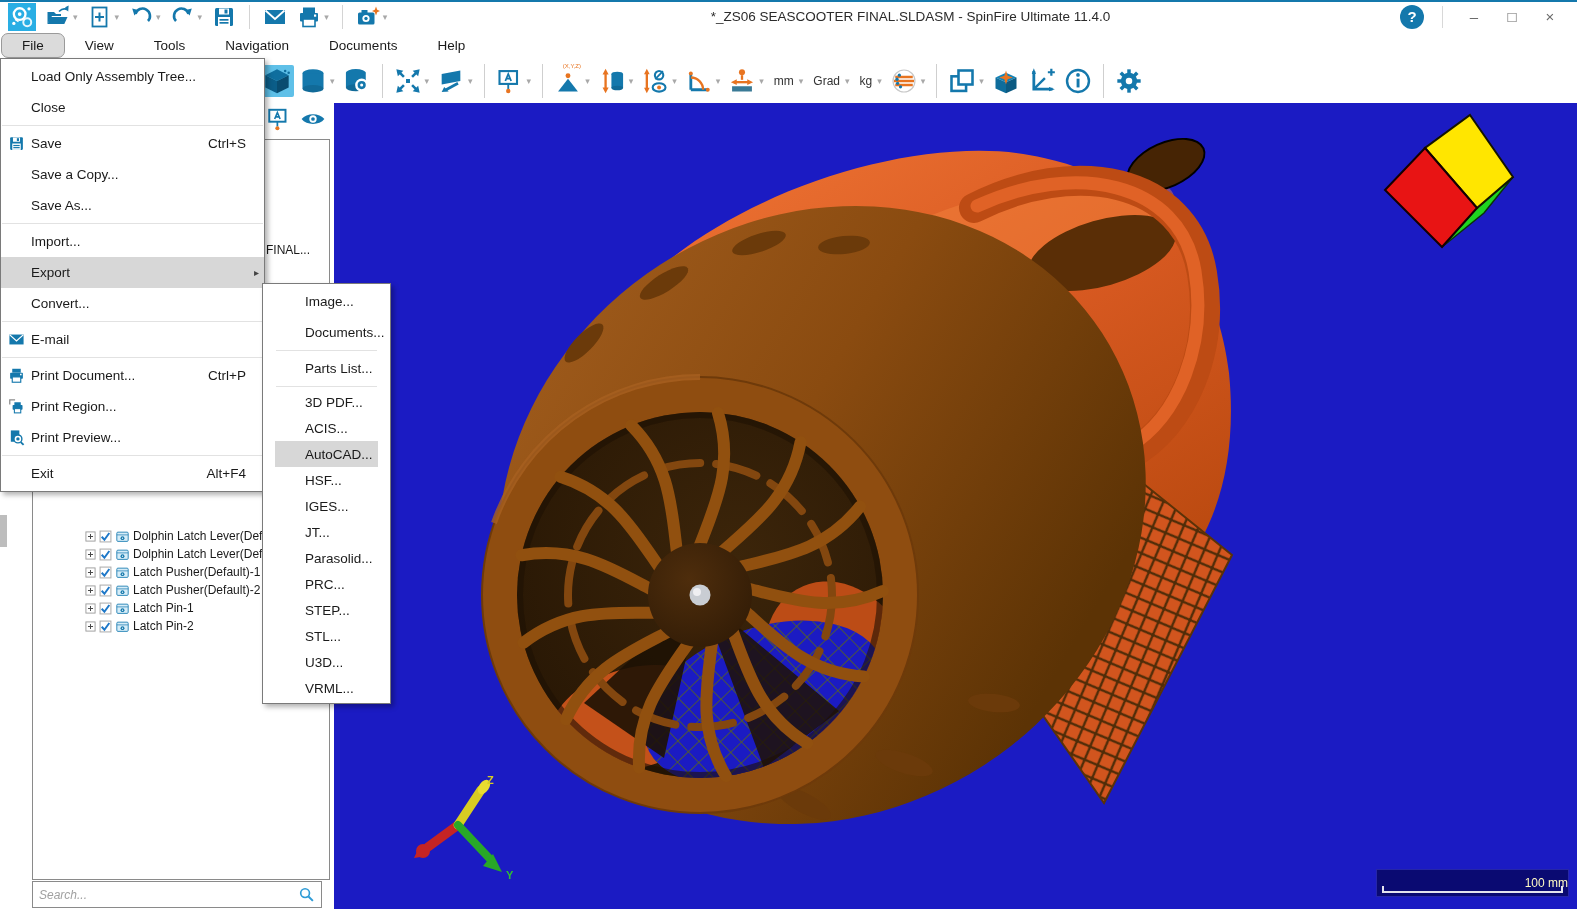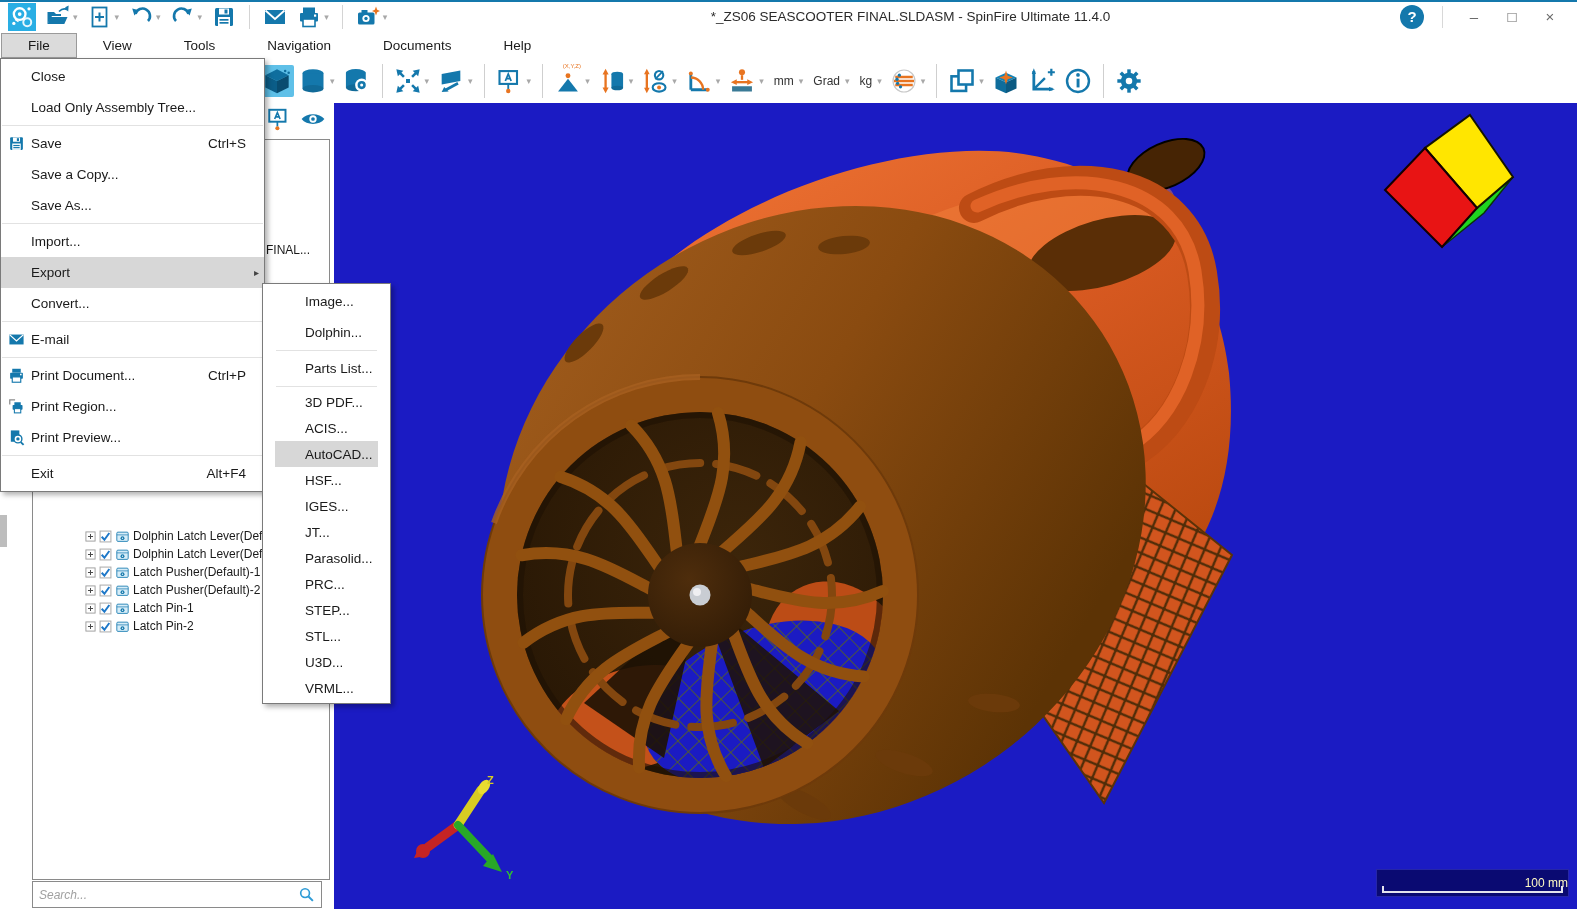--- a/index.html
+++ b/index.html
@@ -22,21 +22,21 @@
   .winctl { margin-left:auto; display:flex; align-items:center; gap:4px; padding-right:10px; }
   .helpbtn { width:24px; height:24px; border-radius:50%; background:#1478AC; color:#fff;
              font-size:15px; font-weight:bold; display:flex; align-items:center; justify-content:center; margin-right:14px; }
   .winctl .wsep { width:1px; height:22px; background:#d8d8d8; margin-right:10px; }
   .wbtn { width:34px; height:24px; display:flex; align-items:center; justify-content:center;
           color:#6b6b6b; font-size:15px; }
 
   
   .menubar { position:absolute; top:33px; left:0; right:0; height:25px; background:#fff;
              display:flex; align-items:stretch; padding-left:1px; font-size:13.5px; }
-  .mitem { padding:0 26px; display:flex; align-items:center; }
+  .mitem { padding:0 20px; display:flex; align-items:center;border-radius:7px; }
   .mitem.active { background:#DBDBDB; border:1px solid #9a9a9a; }
 
   
   .toolbar { position:absolute; top:58px; left:0; right:0; height:45px; background:#fff;
              display:flex; align-items:center; padding-left:259px; }
   .toolbar .tbtn { margin:0 1px; }
   .toolbar .tbtn svg { width:28px; height:28px; }
   .toolbar .tbtn.sel { background:#5FC0E8; }
   .toolbar .tsep { width:1px; height:34px; background:#cfcfcf; margin:0 7px; }
   .tlabel { font-size:12px; color:#333; padding:0 2px; }
@@ -715,25 +715,25 @@
     <div class="scalebar" style="background: rgb(10, 10, 114);">
       <span class="lab">100 mm</span>
       <div class="bracket"></div>
     </div>
   </div>
 </div>
 
 <div class="file-menu">
     <div class="fm-item">
       <div class="fm-ic"></div>
+      <span class="fm-label">Load Only Assembly Tree...</span>
+    </div>
+    <div class="fm-item">
+      <div class="fm-ic"></div>
       <span class="fm-label">Close</span>
-    </div>
-    <div class="fm-item">
-      <div class="fm-ic"></div>
-      <span class="fm-label">Load Only Assembly Tree...</span>
     </div>
     <div class="fm-sep"></div>
     <div class="fm-item">
       <div class="fm-ic">
         <svg class="icon">
           <use href="#sym-save"></use>
         </svg>
       </div>
       <span class="fm-label">Save</span>
       <span class="fm-short">Ctrl+S</span>
@@ -800,21 +800,21 @@
       <div class="fm-ic"></div>
       <span class="fm-label">Exit</span>
       <span class="fm-short">Alt+F4</span>
     </div>
   </div>
 <div class="sub-menu">
     <div class="sm-item">
       <span>Image...</span>
     </div>
     <div class="sm-item">
-      <span>Dolphin...</span>
+      <span>Documents...</span>
     </div>
     <div class="fm-sep"></div>
     <div class="sm-item">
       <span>Parts List...</span>
     </div>
     <div class="fm-sep"></div>
     <div class="sm-item small">
       <span>3D PDF...</span>
     </div>
     <div class="sm-item small">

